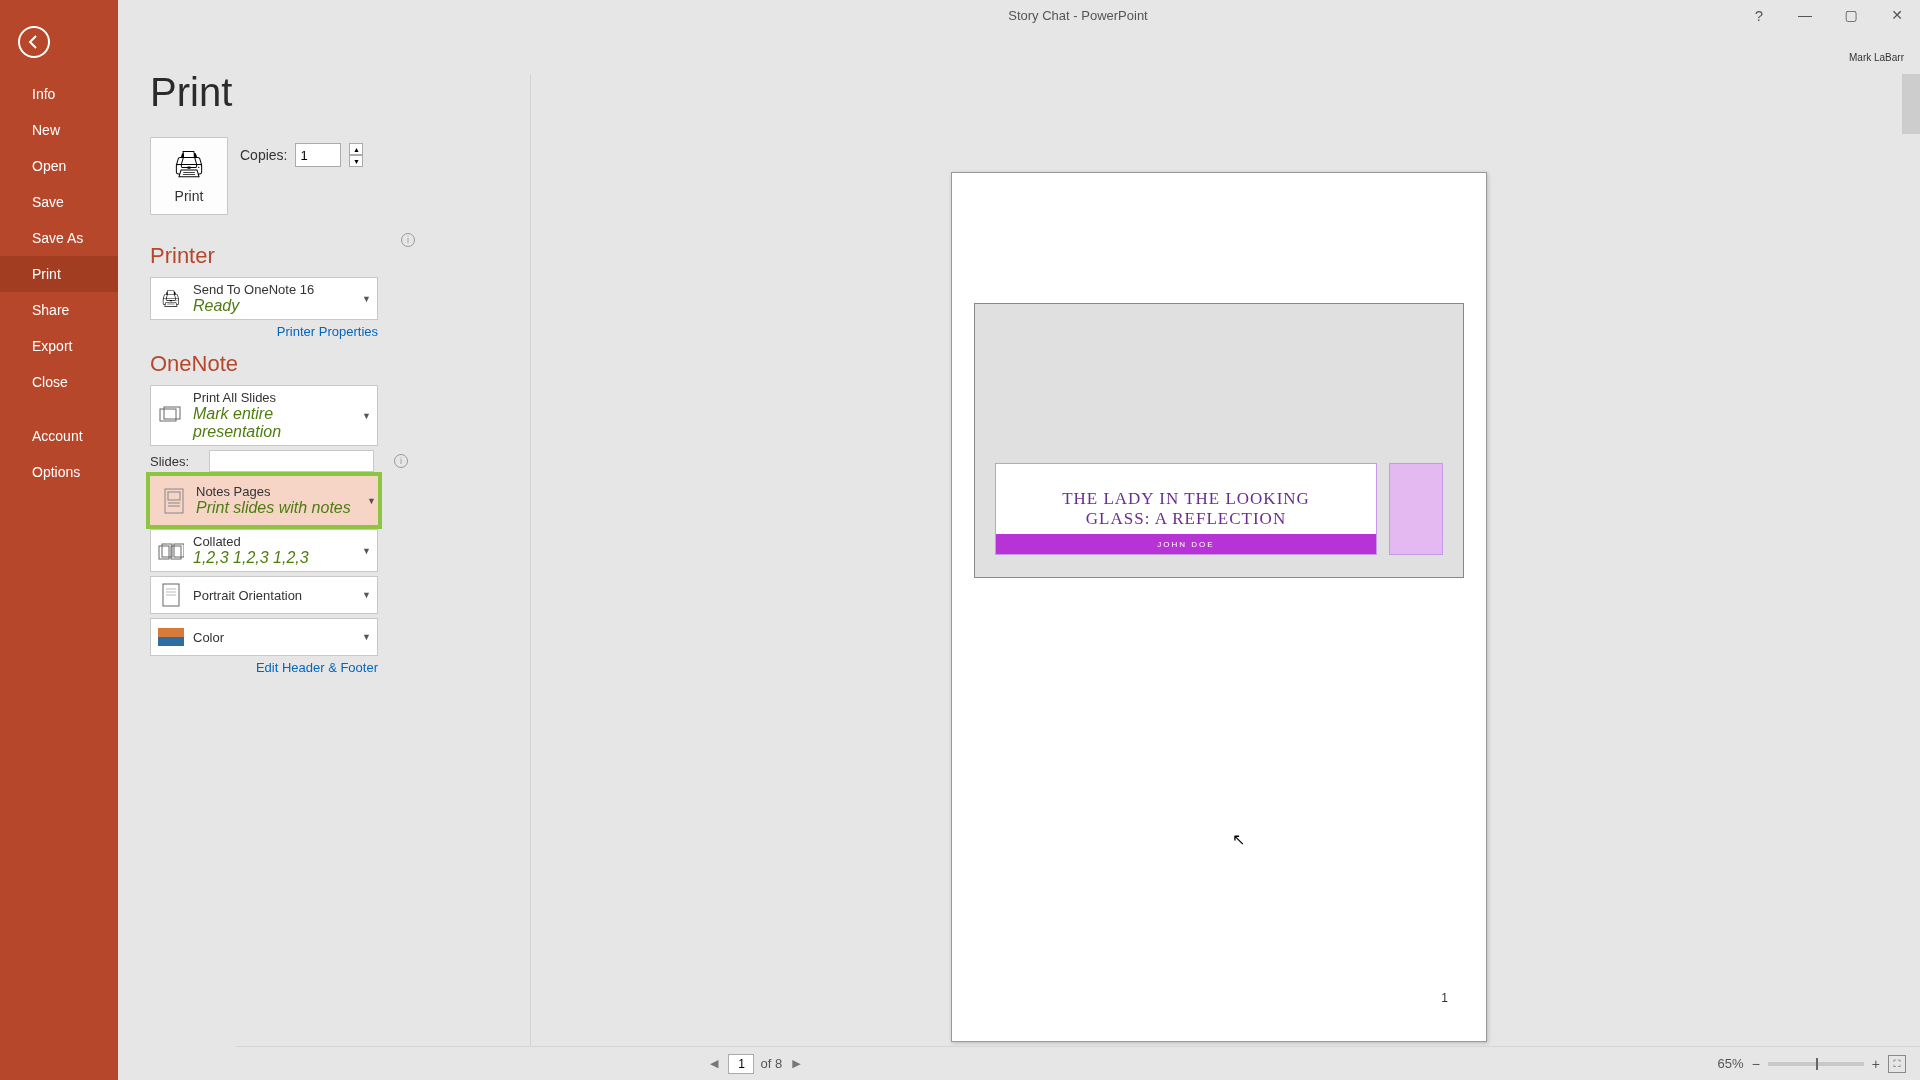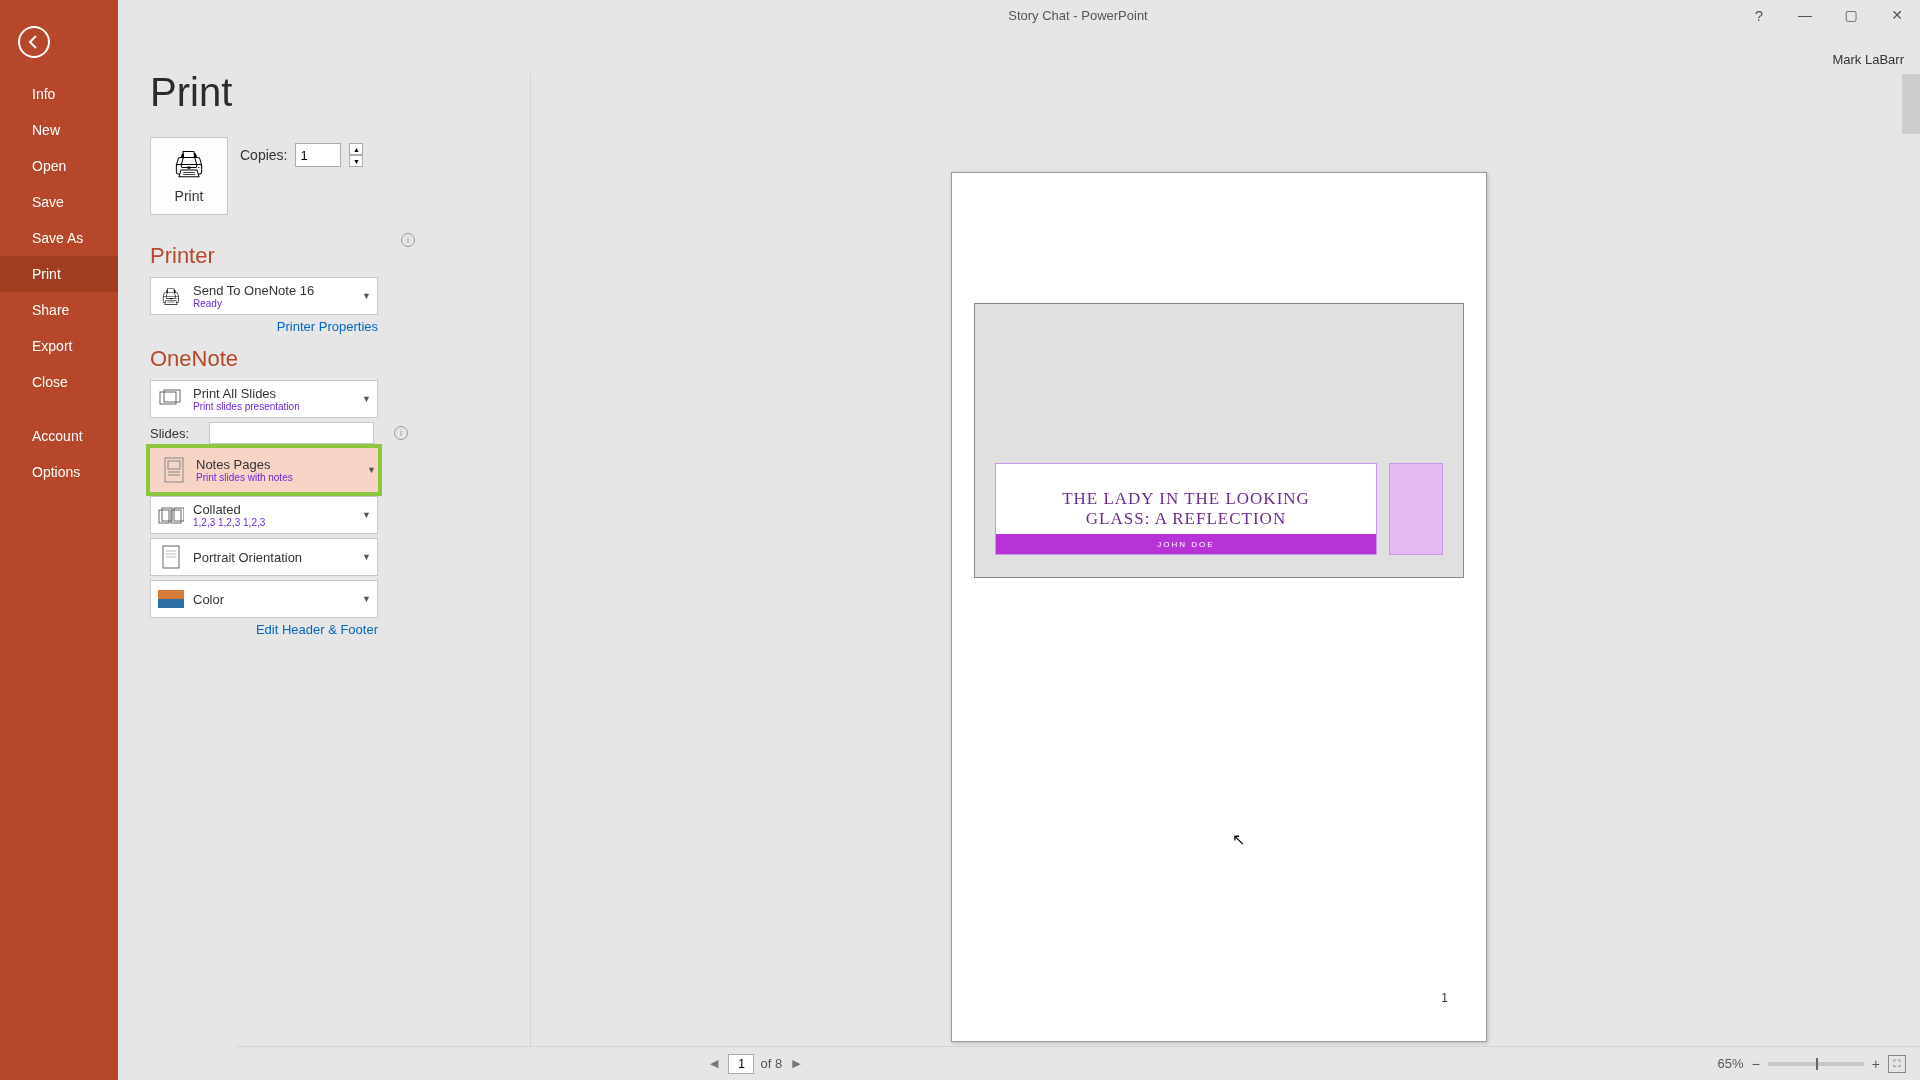--- a/index.html
+++ b/index.html
@@ -3,21 +3,21 @@
 <meta charset="utf-8">
 <style>
 * { box-sizing: border-box; margin: 0; padding: 0; font-family: 'Segoe UI', Tahoma, sans-serif; }
 body { background: #e6e6e6; width: 1920px; height: 1080px; overflow: hidden; position: relative; }
 
 .title-bar { position: absolute; top: 0; left: 118px; right: 0; height: 30px; display: flex; align-items: center; }
 .window-title { position: absolute; left: 50%; transform: translateX(-50%); font-size: 13px; color: #555; top: 8px; }
 .win-controls { position: absolute; right: 0; top: 0; display: flex; }
 .win-btn { width: 46px; height: 30px; display: flex; align-items: center; justify-content: center; color: #555; font-size: 14px; }
 .help-btn { width: 46px; height: 30px; display: flex; align-items: center; justify-content: center; color: #555; font-size: 15px; }
-.user-name { position: absolute; right: 16px; top: 52px; font-size: 13px; color: #333; }
+.user-name { position: absolute; right: 16px; top: 52px; font-size: 10px; color: #333; }
 
 .sidebar { position: absolute; left: 0; top: 0; width: 118px; height: 100%; background: #b7472a; color: #fff; }
 .back-btn { width: 32px; height: 32px; border: 2px solid #fff; border-radius: 50%; margin: 26px 0 18px 18px; display: flex; align-items: center; justify-content: center; }
 .back-btn svg { width: 16px; height: 16px; }
 .nav-item { padding: 10px 32px; font-size: 14px; color: #fff; cursor: pointer; font-weight: 300; }
 .nav-item.active { background: #a33d22; }
 .nav-spacer { height: 18px; }
 
 .main { position: absolute; left: 118px; top: 0; right: 0; bottom: 0; border-radius: 22px; }
 .content-col { position: absolute; left: 32px; top: 70px; width: 265px; }
@@ -34,21 +34,21 @@
 .spin-btn { width: 14px; height: 12px; border: 1px solid #ababab; background: #fdfdfd; font-size: 7px; line-height: 1; display: flex; align-items: center; justify-content: center; }
 
 .section-title { font-size: 22px; font-weight: 400; color: #b7472a; margin: 10px 0 8px; }
 .printer-row { display: flex; align-items: flex-start; justify-content: space-between; }
 .info-icn { width: 14px; height: 14px; border: 1px solid #999; border-radius: 50%; font-size: 9px; display: flex; align-items: center; justify-content: center; color: #999; }
 
 .dropdown { width: 228px; border: 1px solid #c8c8c8; background: #fff; display: flex; align-items: center; padding: 4px 6px; position: relative; cursor: pointer; margin-bottom: 4px; }
 .dd-icon { width: 28px; height: 28px; margin-right: 8px; display: flex; align-items: center; justify-content: center; flex-shrink: 0; }
 .dd-text { flex: 1; display: flex; flex-direction: column; }
 .dd-title { font-size: 13px; color: #333; }
-.dd-sub { font-size: 10px; color: #6d28d9; }
+.dd-sub { font-size: 16px; color: #4d7c0f; font-style: italic; }
 .dd-arrow { font-size: 9px; color: #555; }
 .link-right { text-align: right; font-size: 13px; color: #0066c0; margin: 2px 0 12px; width: 228px; }
 
 .slides-row { display: flex; align-items: center; gap: 20px; width: 228px; margin-bottom: 0; }
 .slides-lbl { font-size: 13px; color: #333; }
 .slides-input { flex: 1; height: 22px; border: 1px solid #c8c8c8; background: #fff; padding: 0 4px; font-size: 12px; }
 .slides-row .info-icn { flex-shrink: 0; }
 
 .highlighted { border: 4px solid #8cc63f; background: #f6d4c6; padding: 4px; margin: 0 -4px 0 -4px; width: 236px; }
 .highlighted .dropdown { border: none; background: transparent; margin: 0; width: 228px; }
@@ -154,21 +154,21 @@
 
     <div class="dropdown">
       <div class="dd-icon">
         <svg width="24" height="20" viewBox="0 0 24 20">
             <rect x="1" y="3" width="16" height="12" fill="none" stroke="#666"></rect>
             <rect x="5" y="1" width="16" height="12" fill="none" stroke="#666"></rect>
           </svg>
       </div>
       <div class="dd-text">
         <span class="dd-title">Print All Slides</span>
-        <span class="dd-sub">Print slides presentation</span>
+        <span class="dd-sub">Mark entire presentation</span>
       </div>
       <span class="dd-arrow">▼</span>
     </div>
 
     <div class="slides-row">
       <span class="slides-lbl">Slides:</span>
       <input class="slides-input" value="" style="">
       <div class="info-icn">i</div>
     </div>
 

